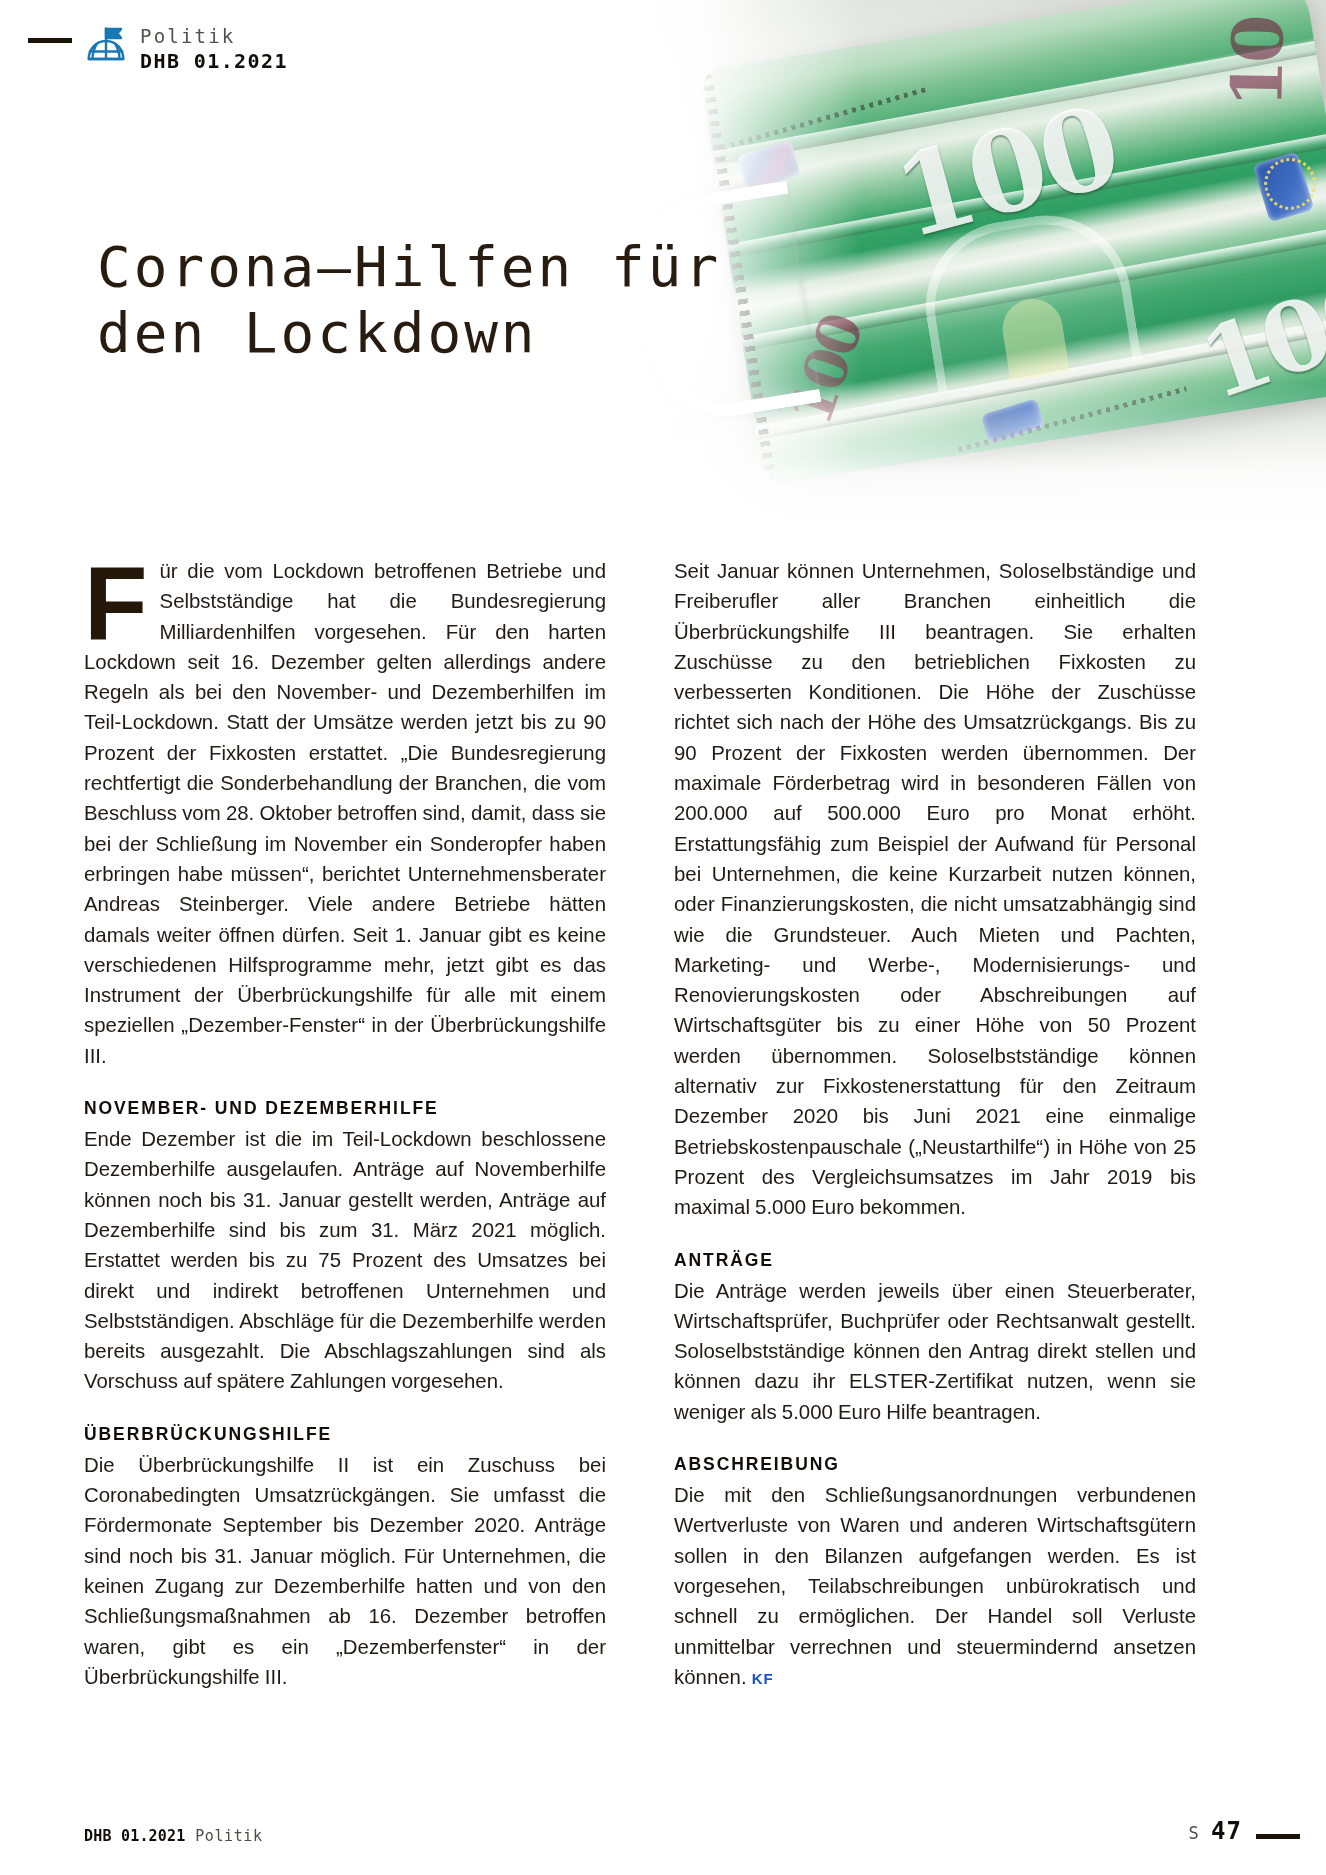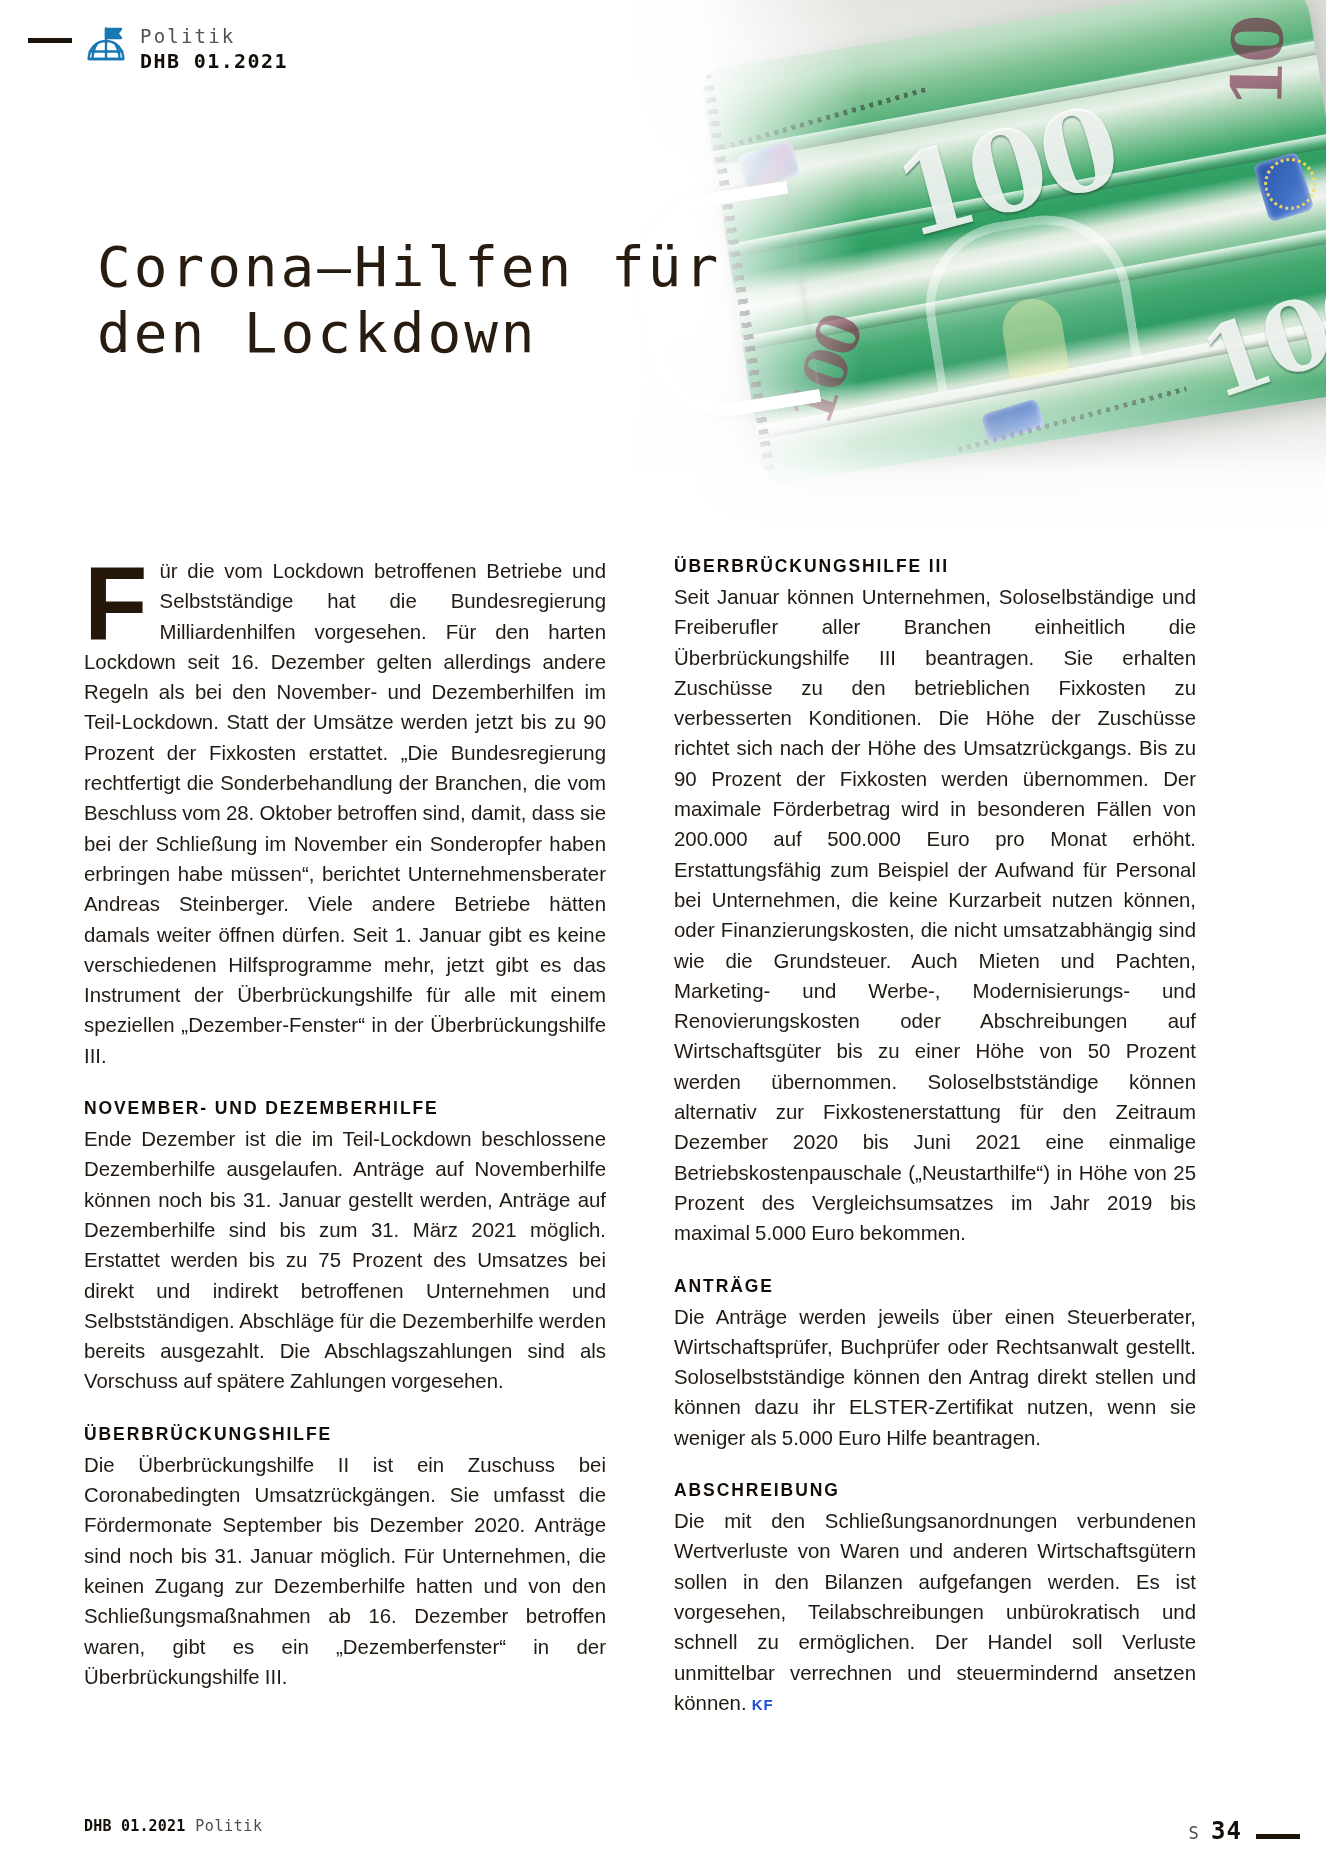--- a/index.html
+++ b/index.html
@@ -324,21 +324,21 @@
     color: #1d4ed8;
   }
 
   
   .footer {
     position: absolute;
     left: 84px;
     right: 84px;
     bottom: 30px;
     display: flex;
-    align-items: flex-start;
+    align-items: flex-end;
     justify-content: space-between;
     z-index: 6;
   }
   .f-left {
     font-family: "DejaVu Sans Mono", monospace;
     font-size: 15px;
     letter-spacing: .6px;
     color: #4f4b46;
   }
   .f-left b { color: #120d07; letter-spacing: .2px; }
@@ -417,30 +417,29 @@
       <p><span class="dropcap">F</span><span>ür die vom Lockdown betroffenen Betriebe und Selbstständige hat die Bundesregierung Milliardenhilfen vorgesehen. Für den harten Lockdown seit 16. Dezember gelten allerdings andere Regeln als bei den November- und Dezemberhilfen im Teil-Lockdown. Statt der Umsätze werden jetzt bis zu 90 Prozent der Fixkosten erstattet. „Die Bundesregierung rechtfertigt die Sonderbehandlung der Branchen, die vom Beschluss vom 28. Oktober betroffen sind, damit, dass sie bei der Schließung im November ein Sonderopfer haben erbringen habe müssen“, berichtet Unternehmensberater Andreas Steinberger. Viele andere Betriebe hätten damals weiter öffnen dürfen. Seit 1. Januar gibt es keine verschiedenen Hilfsprogramme mehr, jetzt gibt es das Instrument der Überbrückungshilfe für alle mit einem speziellen „Dezember-Fenster“ in der Überbrückungshilfe III.</span></p>
 
       <h3>NOVEMBER- UND DEZEMBERHILFE</h3>
       <p>Ende Dezember ist die im Teil-Lockdown beschlossene Dezemberhilfe ausgelaufen. Anträge auf Novemberhilfe können noch bis 31. Januar gestellt werden, Anträge auf Dezemberhilfe sind bis zum 31. März 2021 möglich. Erstattet werden bis zu 75 Prozent des Umsatzes bei direkt und indirekt betroffenen Unternehmen und Selbstständigen. Abschläge für die Dezemberhilfe werden bereits ausgezahlt. Die Abschlagszahlungen sind als Vorschuss auf spätere Zahlungen vorgesehen.</p>
 
       <h3>ÜBERBRÜCKUNGSHILFE</h3>
       <p>Die Überbrückungshilfe II ist ein Zuschuss bei Coronabedingten Umsatzrückgängen. Sie umfasst die Fördermonate September bis Dezember 2020. Anträge sind noch bis 31. Januar möglich. Für Unternehmen, die keinen Zugang zur Dezemberhilfe hatten und von den Schließungsmaßnahmen ab 16. Dezember betroffen waren, gibt es ein „Dezemberfenster“ in der Überbrückungshilfe III.</p>
     </div>
 
     <div class="col">
-      <h3 class="first">ÜBERBRÜCKUNGSHILFE III</h3>
       <p>Seit Januar können Unternehmen, Soloselbständige und Freiberufler aller Branchen einheitlich die Überbrückungshilfe III beantragen. Sie erhalten Zuschüsse zu den betrieblichen Fixkosten zu verbesserten Konditionen. Die Höhe der Zuschüsse richtet sich nach der Höhe des Umsatzrückgangs. Bis zu 90 Prozent der Fixkosten werden übernommen. Der maximale Förderbetrag wird in besonderen Fällen von 200.000 auf 500.000 Euro pro Monat erhöht. Erstattungsfähig zum Beispiel der Aufwand für Personal bei Unternehmen, die keine Kurzarbeit nutzen können, oder Finanzierungskosten, die nicht umsatzabhängig sind wie die Grundsteuer. Auch Mieten und Pachten, Marketing- und Werbe-, Modernisierungs- und Renovierungskosten oder Abschreibungen auf Wirtschaftsgüter bis zu einer Höhe von 50 Prozent werden übernommen. Soloselbstständige können alternativ zur Fixkostenerstattung für den Zeitraum Dezember 2020 bis Juni 2021 eine einmalige Betriebskostenpauschale („Neustarthilfe“) in Höhe von 25 Prozent des Vergleichsumsatzes im Jahr 2019 bis maximal 5.000 Euro bekommen.</p>
 
       <h3>ANTRÄGE</h3>
       <p>Die Anträge werden jeweils über einen Steuerberater, Wirtschaftsprüfer, Buchprüfer oder Rechtsanwalt gestellt. Soloselbstständige können den Antrag direkt stellen und können dazu ihr ELSTER-Zertifikat nutzen, wenn sie weniger als 5.000 Euro Hilfe beantragen.</p>
 
       <h3>ABSCHREIBUNG</h3>
       <p><span>Die mit den Schließungsanordnungen verbundenen Wertverluste von Waren und anderen Wirtschaftsgütern sollen in den Bilanzen aufgefangen werden. Es ist vorgesehen, Teilabschreibungen unbürokratisch und schnell zu ermöglichen. Der Handel soll Verluste unmittelbar verrechnen und steuermindernd ansetzen können.</span> <span class="byline">KF</span></p>
     </div>
 
   </div>
 
   <div class="footer">
     <div class="f-left"><b>DHB 01.2021</b> <span>Politik</span></div>
-    <div class="f-right"><span>S</span> <b>34</b></div>
+    <div class="f-right"><span>S</span> <b>47</b></div>
   </div>
 
 </div>
 
 </body></html>

